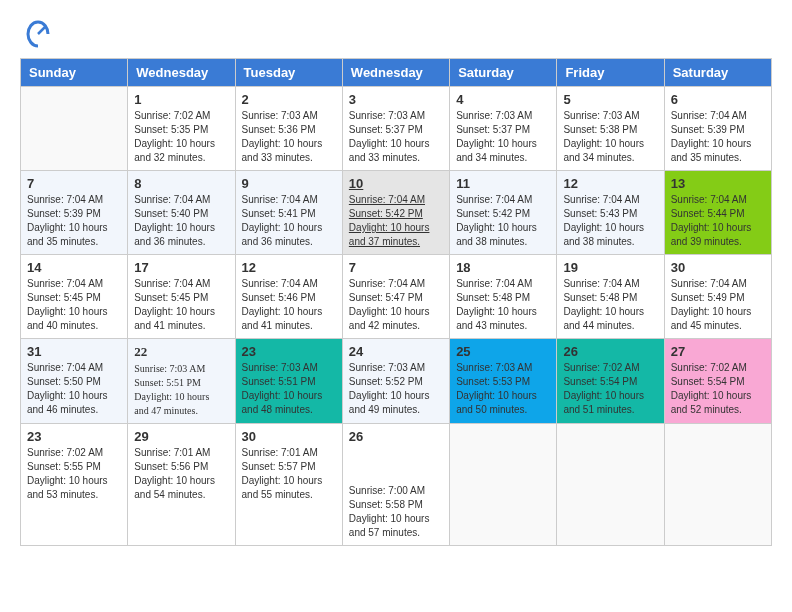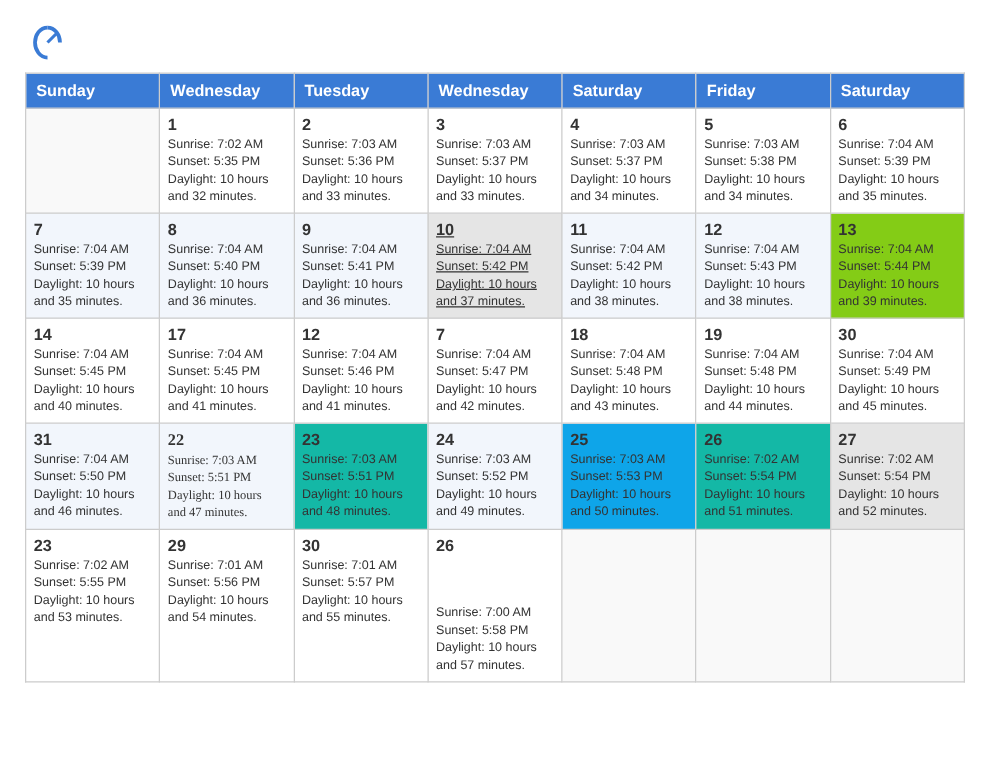--- a/index.html
+++ b/index.html
@@ -313,21 +313,21 @@
 Daylight: 10 hours
 and 50 minutes.</div>
         </td>
         <td style="background: #14b8a6;">
           <span class="day-number">26</span>
           <div class="day-info" style="white-space: pre-line;">Sunrise: 7:02 AM
 Sunset: 5:54 PM
 Daylight: 10 hours
 and 51 minutes.</div>
         </td>
-        <td style="background: #e5e5e5;">
+        <td style="background: #f9a8d4;">
           <span class="day-number">27</span>
           <div class="day-info" style="white-space: pre-line;">Sunrise: 7:02 AM
 Sunset: 5:54 PM
 Daylight: 10 hours
 and 52 minutes.</div>
         </td>
       </tr>
       <tr class="week-row">
         <td>
           <span class="day-number">23</span>

